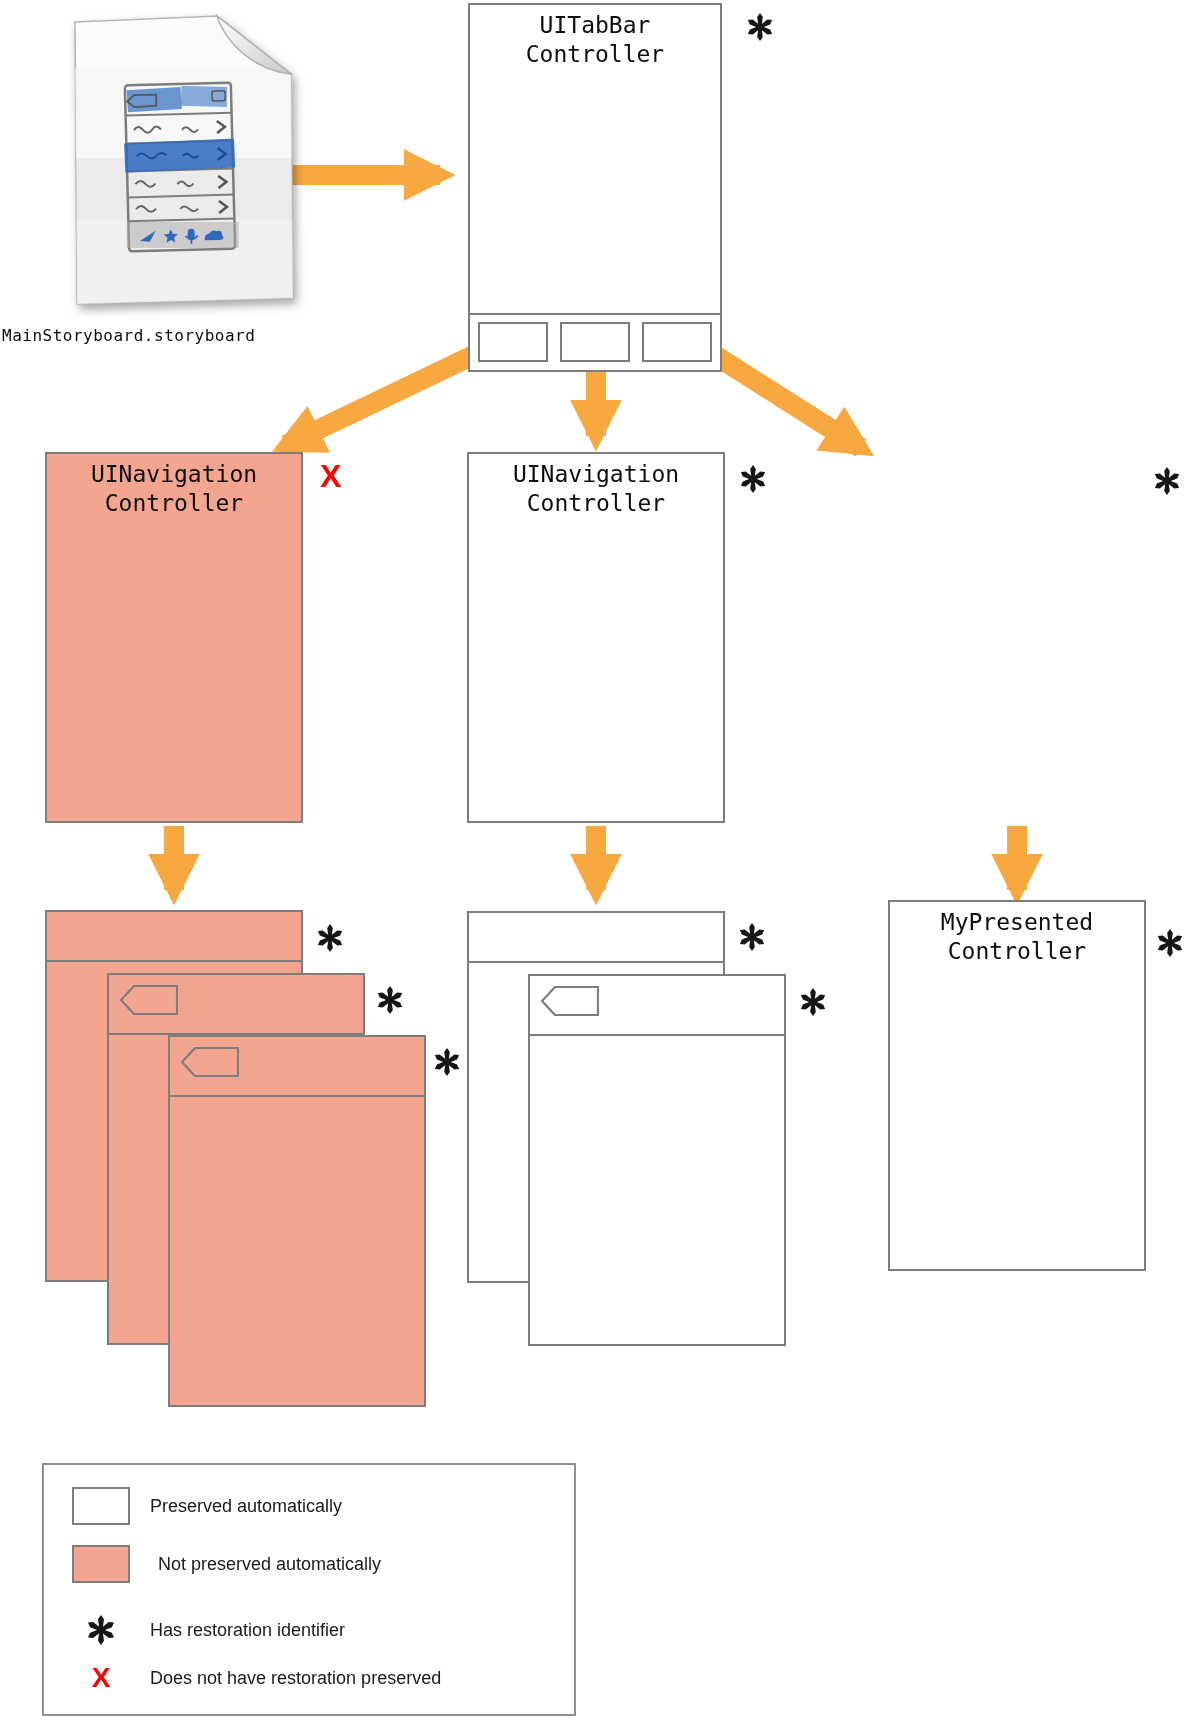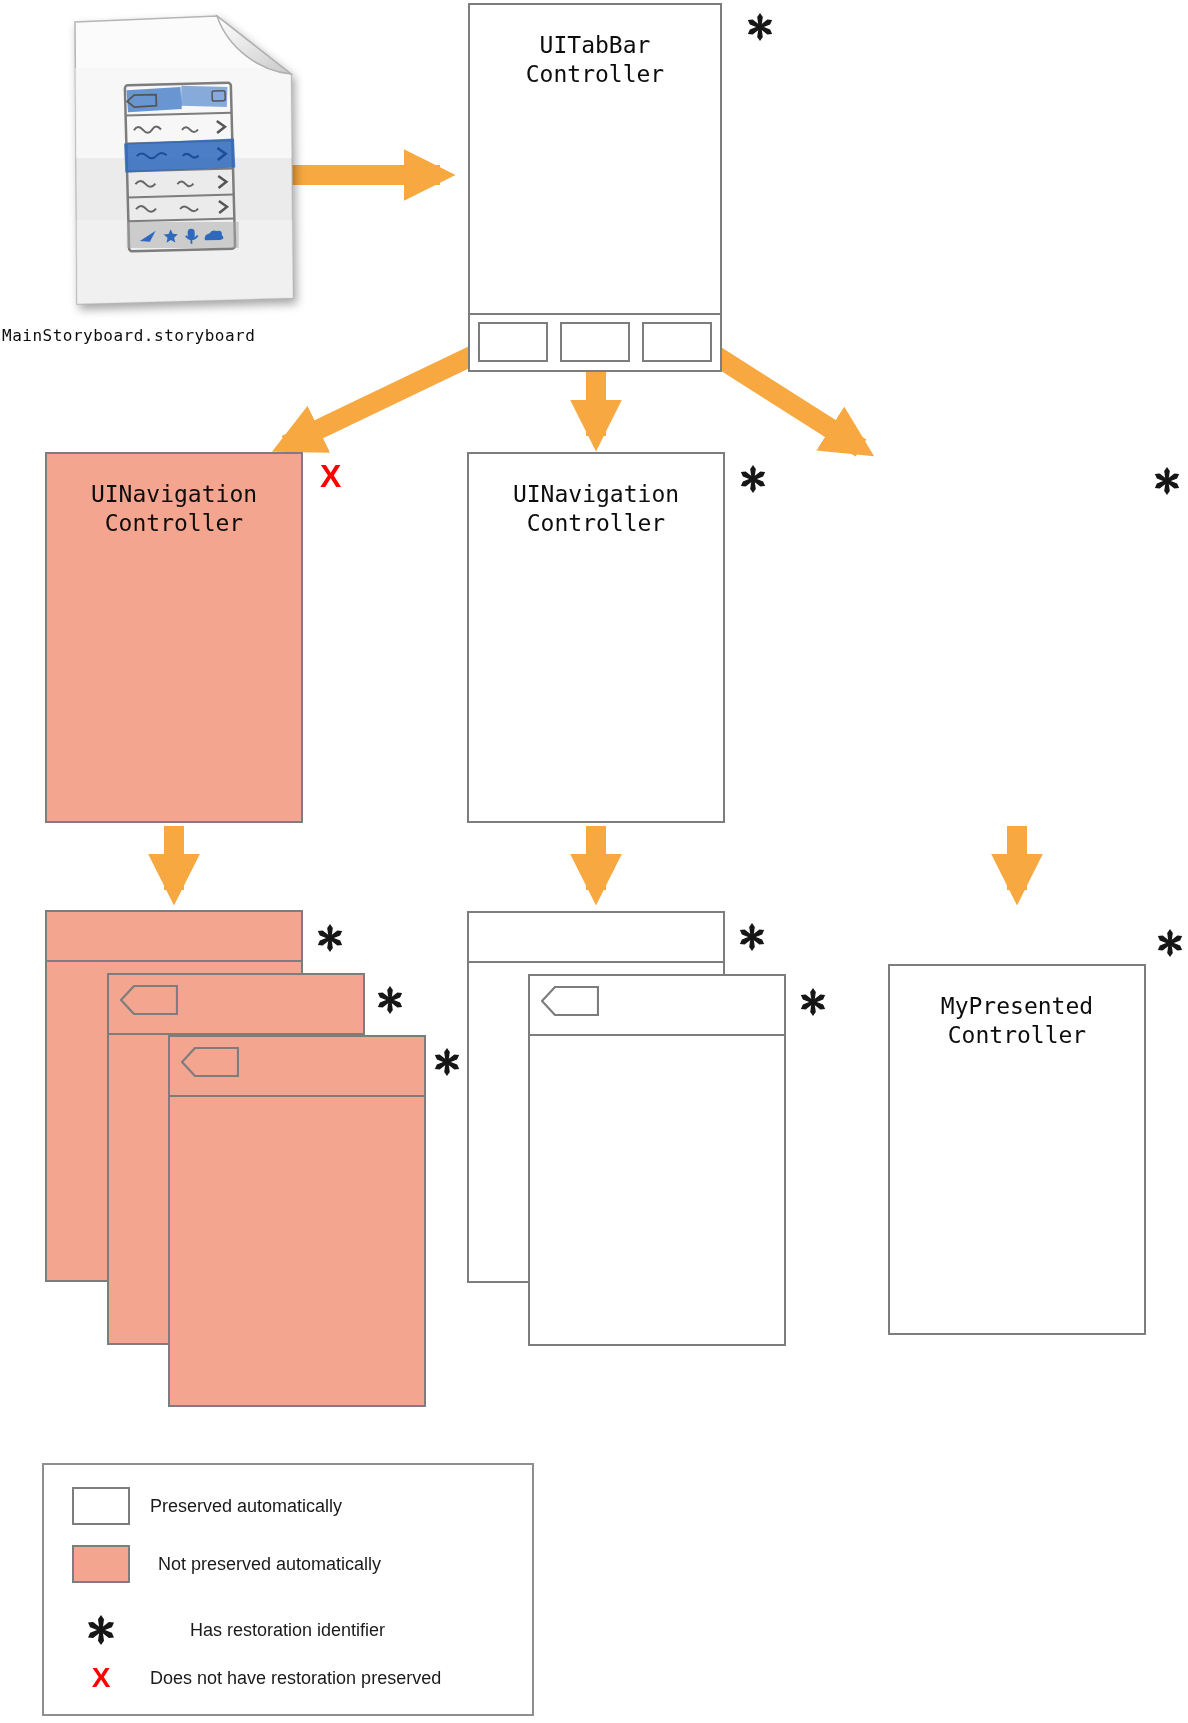--- a/index.html
+++ b/index.html
@@ -2,21 +2,21 @@
 <html style="--pink: #F3A58F; --arrow: #F7A840; --border: #7D7D7D; --red: #FF0000;"><head>
 <meta charset="utf-8">
 <style>
   html,body{margin:0;padding:0;background:#ffffff;}
   #canvas{position:relative;width:1188px;height:1723px;background:#fff;overflow:hidden;
           font-family:"DejaVu Sans Mono","Liberation Mono",monospace;color:#111;}
   
   .node{position:absolute;background:#fff;border:2px solid var(--border);box-sizing:border-box;
         text-align:center;z-index:10;}
   .node.pink{background:var(--pink);}
-  .node-title{white-space:pre-line;font-size:23px;line-height:29px;padding-top:26px;
+  .node-title{white-space:pre-line;font-size:23px;line-height:29px;padding-top:6px;
               font-family:"DejaVu Sans Mono","Liberation Mono",monospace;color:#0d0d0d;}
   
   .card{position:absolute;background:#fff;border:2px solid var(--border);box-sizing:border-box;z-index:10;}
   .card.pink{background:var(--pink);}
   .card .navbar{height:50px;border-bottom:2px solid var(--border);box-sizing:border-box;}
   .backbtn{margin:10px 0 0 11px;display:block;}
   
   .tabstrip{position:absolute;left:0;right:0;bottom:0;height:57px;border-top:2px solid var(--border);
             display:flex;justify-content:space-between;padding:0 8px;box-sizing:border-box;}
   .tabslot{width:70px;height:40px;margin-top:7px;border:2px solid var(--border);box-sizing:border-box;background:#fff;}
@@ -26,21 +26,21 @@
          font-weight:700;font-size:32px;line-height:32px;color:var(--red);}
   .ast{fill:#161616;}
   
   #arrows{position:absolute;left:0;top:0;z-index:5;}
   .arrow-line{stroke:var(--arrow);stroke-width:20;fill:none;}
   .arrow-head{fill:var(--arrow);}
   
   #file-icon{position:absolute;left:65px;top:8px;z-index:10;filter:drop-shadow(3px 5px 5px rgba(0,0,0,0.35));}
   #file-label{position:absolute;left:2px;top:326px;font-size:16px;letter-spacing:0.5px;color:#0d0d0d;}
   
-  #legend{position:absolute;left:42px;top:1463px;width:492px;height:253px;border:2px solid #8f8f8f;
+  #legend{position:absolute;left:42px;top:1463px;width:534px;height:253px;border:2px solid #8f8f8f;
           box-sizing:border-box;background:#fff;z-index:10;}
   .lrow{position:absolute;left:0;right:0;display:flex;align-items:center;}
   .lsym{margin-left:28px;width:58px;display:flex;justify-content:center;align-items:center;}
   .llabel{margin-left:20px;font-family:"Liberation Sans","DejaVu Sans",sans-serif;font-size:18px;color:#1a1a1a;}
   .swatch{width:58px;height:38px;border:2px solid var(--border);box-sizing:border-box;background:#fff;}
   .swatch.pink{background:var(--pink);}
   .legend-x{font-family:"Liberation Sans","DejaVu Sans",sans-serif;font-weight:700;font-size:28px;color:var(--red);}
 </style>
 </head>
 <body>
@@ -219,21 +219,21 @@
         <path d="M57,1 L14,1 L1,15 L14,29 L57,29 Z" fill="none" stroke="#7D7D7D" stroke-width="2.2"></path>
       </svg>
     </div>
   </div>
   <span class="marker" style="left:799px;top:988px;">
     <svg width="28" height="28" viewBox="0 0 100 100">
         <use href="#astsym" class="ast"></use>
       </svg>
   </span>
 
-  <div class="node" style="left:888px;top:964px;width:258px;height:371px;text-align:center;">
+  <div class="node" style="left:888px;top:900px;width:258px;height:371px;text-align:center;">
     <div class="node-title">MyPresented
 Controller</div>
   </div>
   <span class="marker" style="left:1156px;top:929px;">
     <svg width="28" height="28" viewBox="0 0 100 100">
         <use href="#astsym" class="ast"></use>
       </svg>
   </span>
 
   <div id="legend">
@@ -242,21 +242,21 @@
           <div class="swatch"></div>
         </div>
       <div class="llabel">Preserved automatically</div>
     </div>
     <div class="lrow" style="top:78px;height:42px;gap:8px;">
       <div class="lsym">
           <div class="swatch pink"></div>
         </div>
       <div class="llabel">Not preserved automatically</div>
     </div>
-    <div class="lrow" style="top:142px;height:46px;gap:40px;">
+    <div class="lrow" style="top:142px;height:46px;">
       <div class="lsym">
         <svg width="30" height="30" viewBox="0 0 100 100">
             <use href="#astsym" class="ast"></use>
           </svg>
       </div>
       <div class="llabel">Has restoration identifier</div>
     </div>
     <div class="lrow" style="top:190px;height:46px;">
       <div class="lsym">
           <span class="legend-x">X</span>

